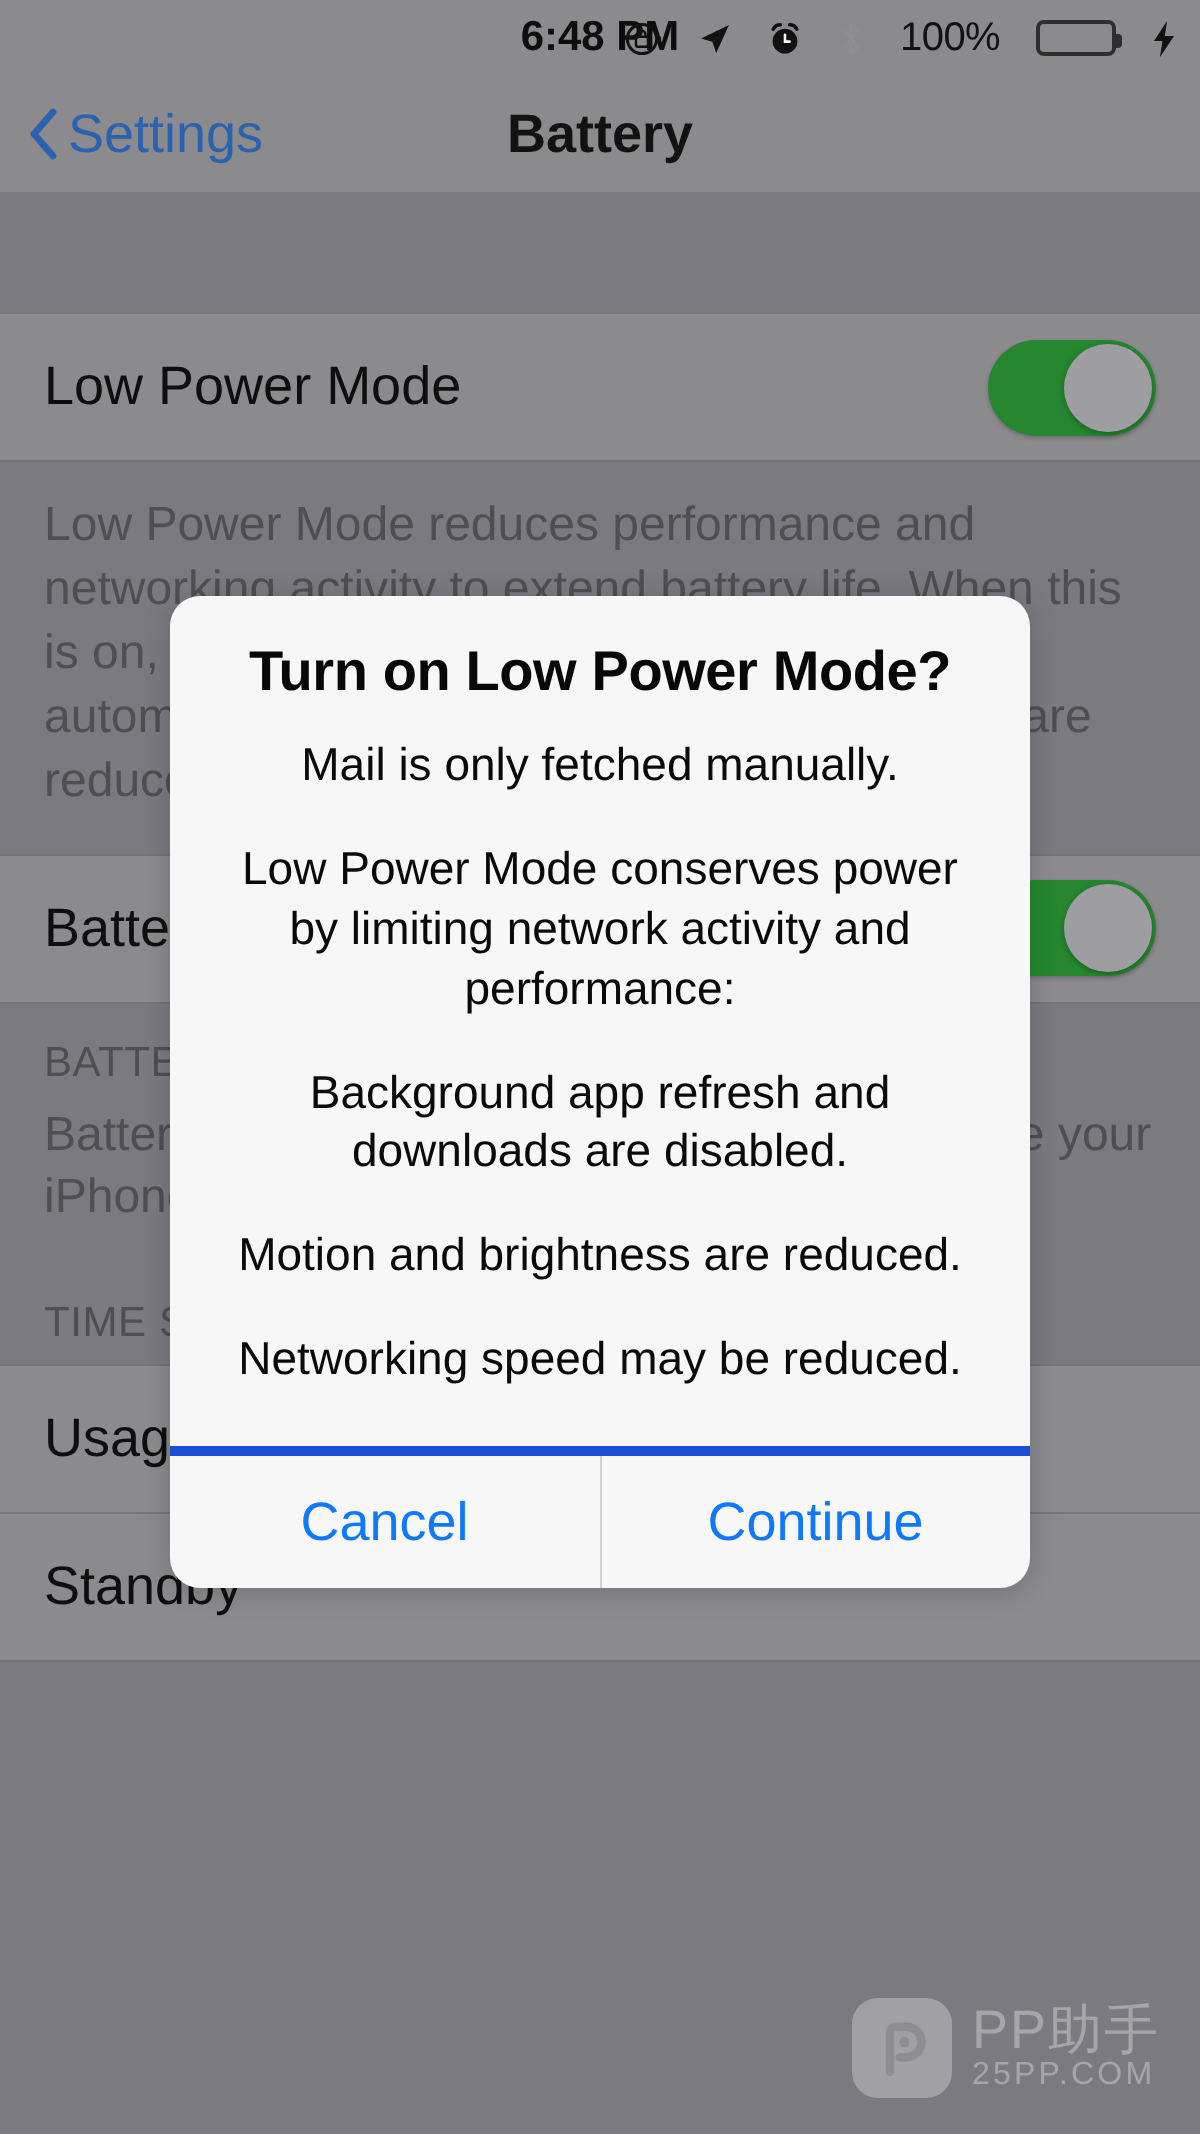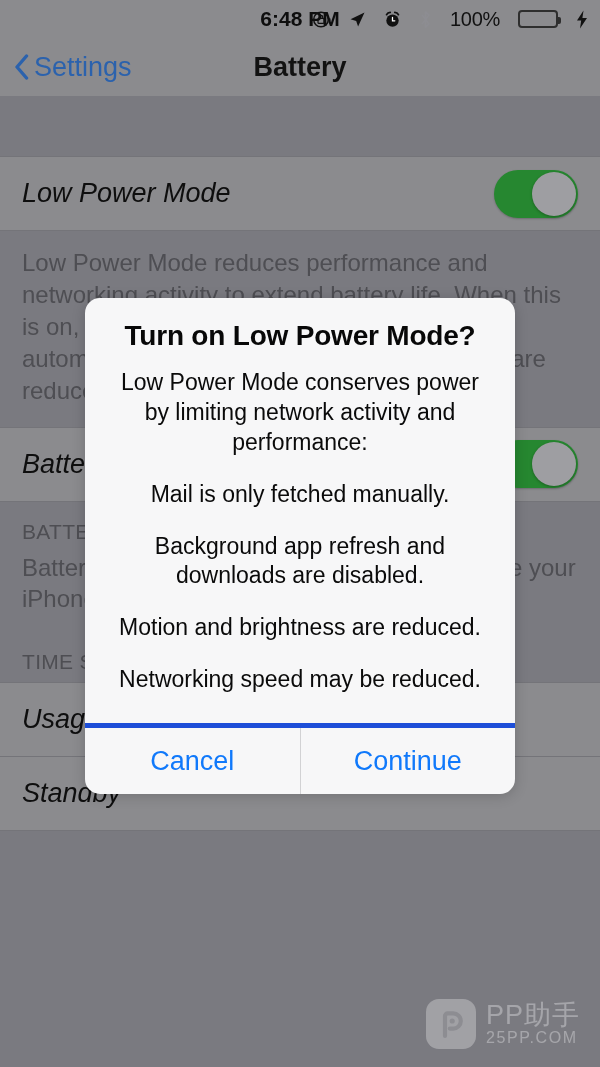--- a/index.html
+++ b/index.html
@@ -84,21 +84,20 @@
   }
 
   
   .spacer-top { height:60px; background:#8f8f95; }
   .hairline { height:1px; background:#87878d; }
   .row {
     height:73px;
     background:#a2a2a6;
     display:flex; align-items:center;
     padding:0 22px;
-    font-style:italic;
   }
   .row-label { font-size:27px; color:#111; }
   .toggle {
     margin-left:auto;
     width:84px; height:48px;
     border-radius:24px;
     background:#2d9e38;
     position:relative;
     box-shadow:0 1px 2px rgba(0,0,0,.22);
   }
@@ -288,22 +287,22 @@
     </div>
     <div class="hairline"></div>
     <div class="tail"></div>
   </div>
 
   <div id="scrim"></div>
 
   <div id="alert">
     <div class="alert-body">
       <div class="alert-title">Turn on Low Power Mode?</div>
+      <div class="alert-para">Mail is only fetched manually.</div>
       <div class="alert-para">Low Power Mode conserves power by limiting network activity and performance:</div>
-      <div class="alert-para">Mail is only fetched manually.</div>
       <div class="alert-para">Background app refresh and downloads are disabled.</div>
       <div class="alert-para">Motion and brightness are reduced.</div>
       <div class="alert-para">Networking speed may be reduced.</div>
     </div>
     <div class="alert-actions">
       <button class="alert-btn">Cancel</button>
       <div class="btn-divider"></div>
       <button class="alert-btn bold">Continue</button>
     </div>
   </div>

